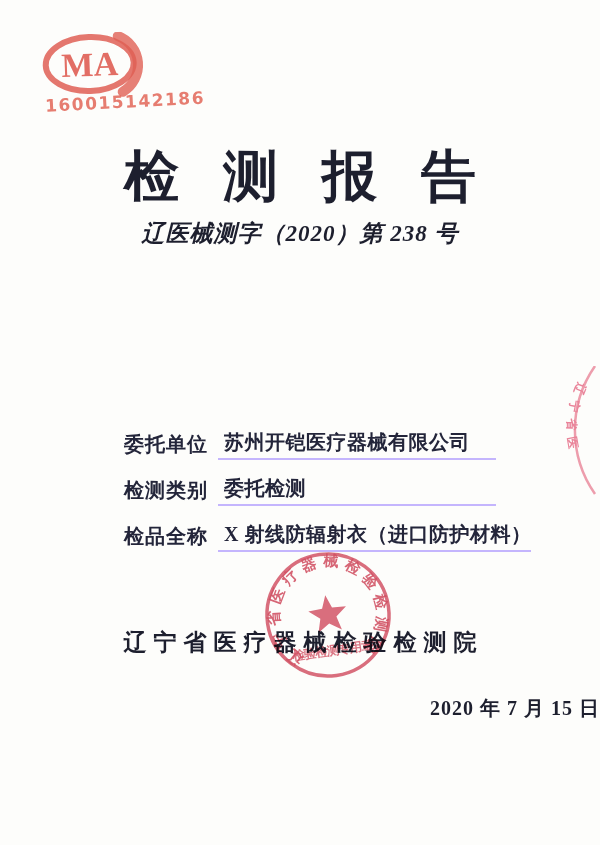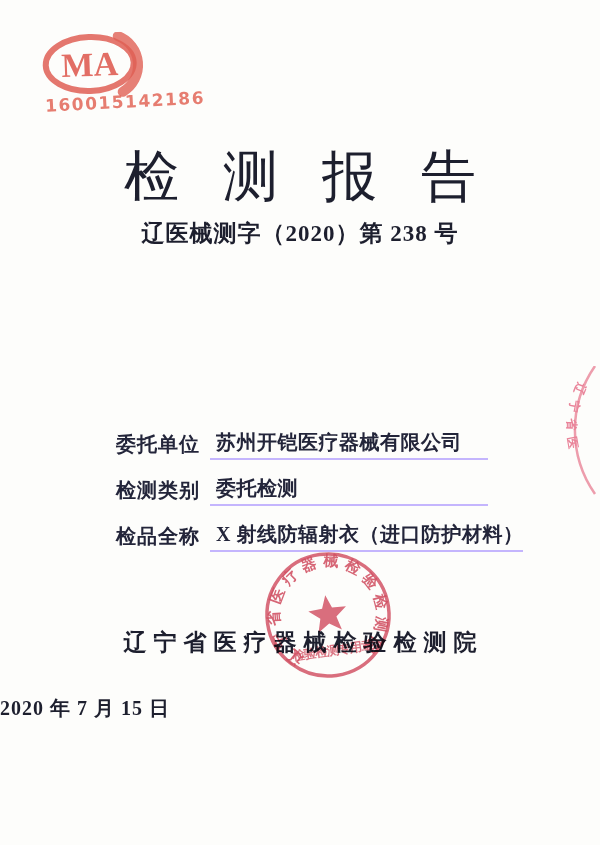--- a/index.html
+++ b/index.html
@@ -23,51 +23,51 @@
     margin-top:-6px;margin-left:2px;
     font-family:"DejaVu Sans","Liberation Sans",sans-serif;
     font-weight:bold;font-size:17px;letter-spacing:1.5px;
     color:#e05a4b;opacity:.85;
     transform:rotate(-1deg);
   }
   
   .title{
     position:absolute;top:140px;left:0;width:100%;
     text-align:center;
-    font-size:55px;font-weight:normal;color:#1d1f2e;
+    font-size:55px;font-weight:bold;color:#1d1f2e;
   }
   .title .ls{display:inline-block;letter-spacing:44px;margin-right:-44px;}
   .subtitle{
     position:absolute;top:218px;left:0;width:100%;
     text-align:center;
-    font-size:23px;font-weight:600;color:#1d1f2e;letter-spacing:1px;
+    font-size:23px;font-weight:600;color:#1d1f2e;letter-spacing:1px;font-style:italic;
   }
   
   .fields{
-    position:absolute;left:116px;top:414px;width:372px;
+    position:absolute;left:124px;top:414px;width:372px;
   }
   .field-row{
     display:flex;align-items:flex-end;height:46px;
     font-size:20px;font-weight:600;color:#23253a;
   }
   .field-label{width:94px;flex-shrink:0;letter-spacing:1px;padding-bottom:2px;}
   .field-value{
     flex:1;border-bottom:2px solid #c4b5fd;
     padding:0 0 2px 6px;white-space:nowrap;letter-spacing:.5px;
   }
   
   .institute{
     position:absolute;top:627px;left:0;width:100%;
     text-align:center;
     font-size:23px;font-weight:600;color:#1d1f2e;
   }
   .institute .ls{display:inline-block;letter-spacing:7px;margin-right:-7px;}
   .date{
     position:absolute;top:695px;left:0;width:100%;
-    text-align:left;padding-left:0;box-sizing:border-box;
+    text-align:right;padding-left:0;box-sizing:border-box;
     font-size:20px;font-weight:700;color:#1d1f2e;letter-spacing:1px;
   }
   
   .seal{
     position:absolute;left:262px;top:549px;width:132px;height:132px;
     transform:rotate(-8deg);
     mix-blend-mode:multiply;
     opacity:.9;
     z-index:3;
   }

